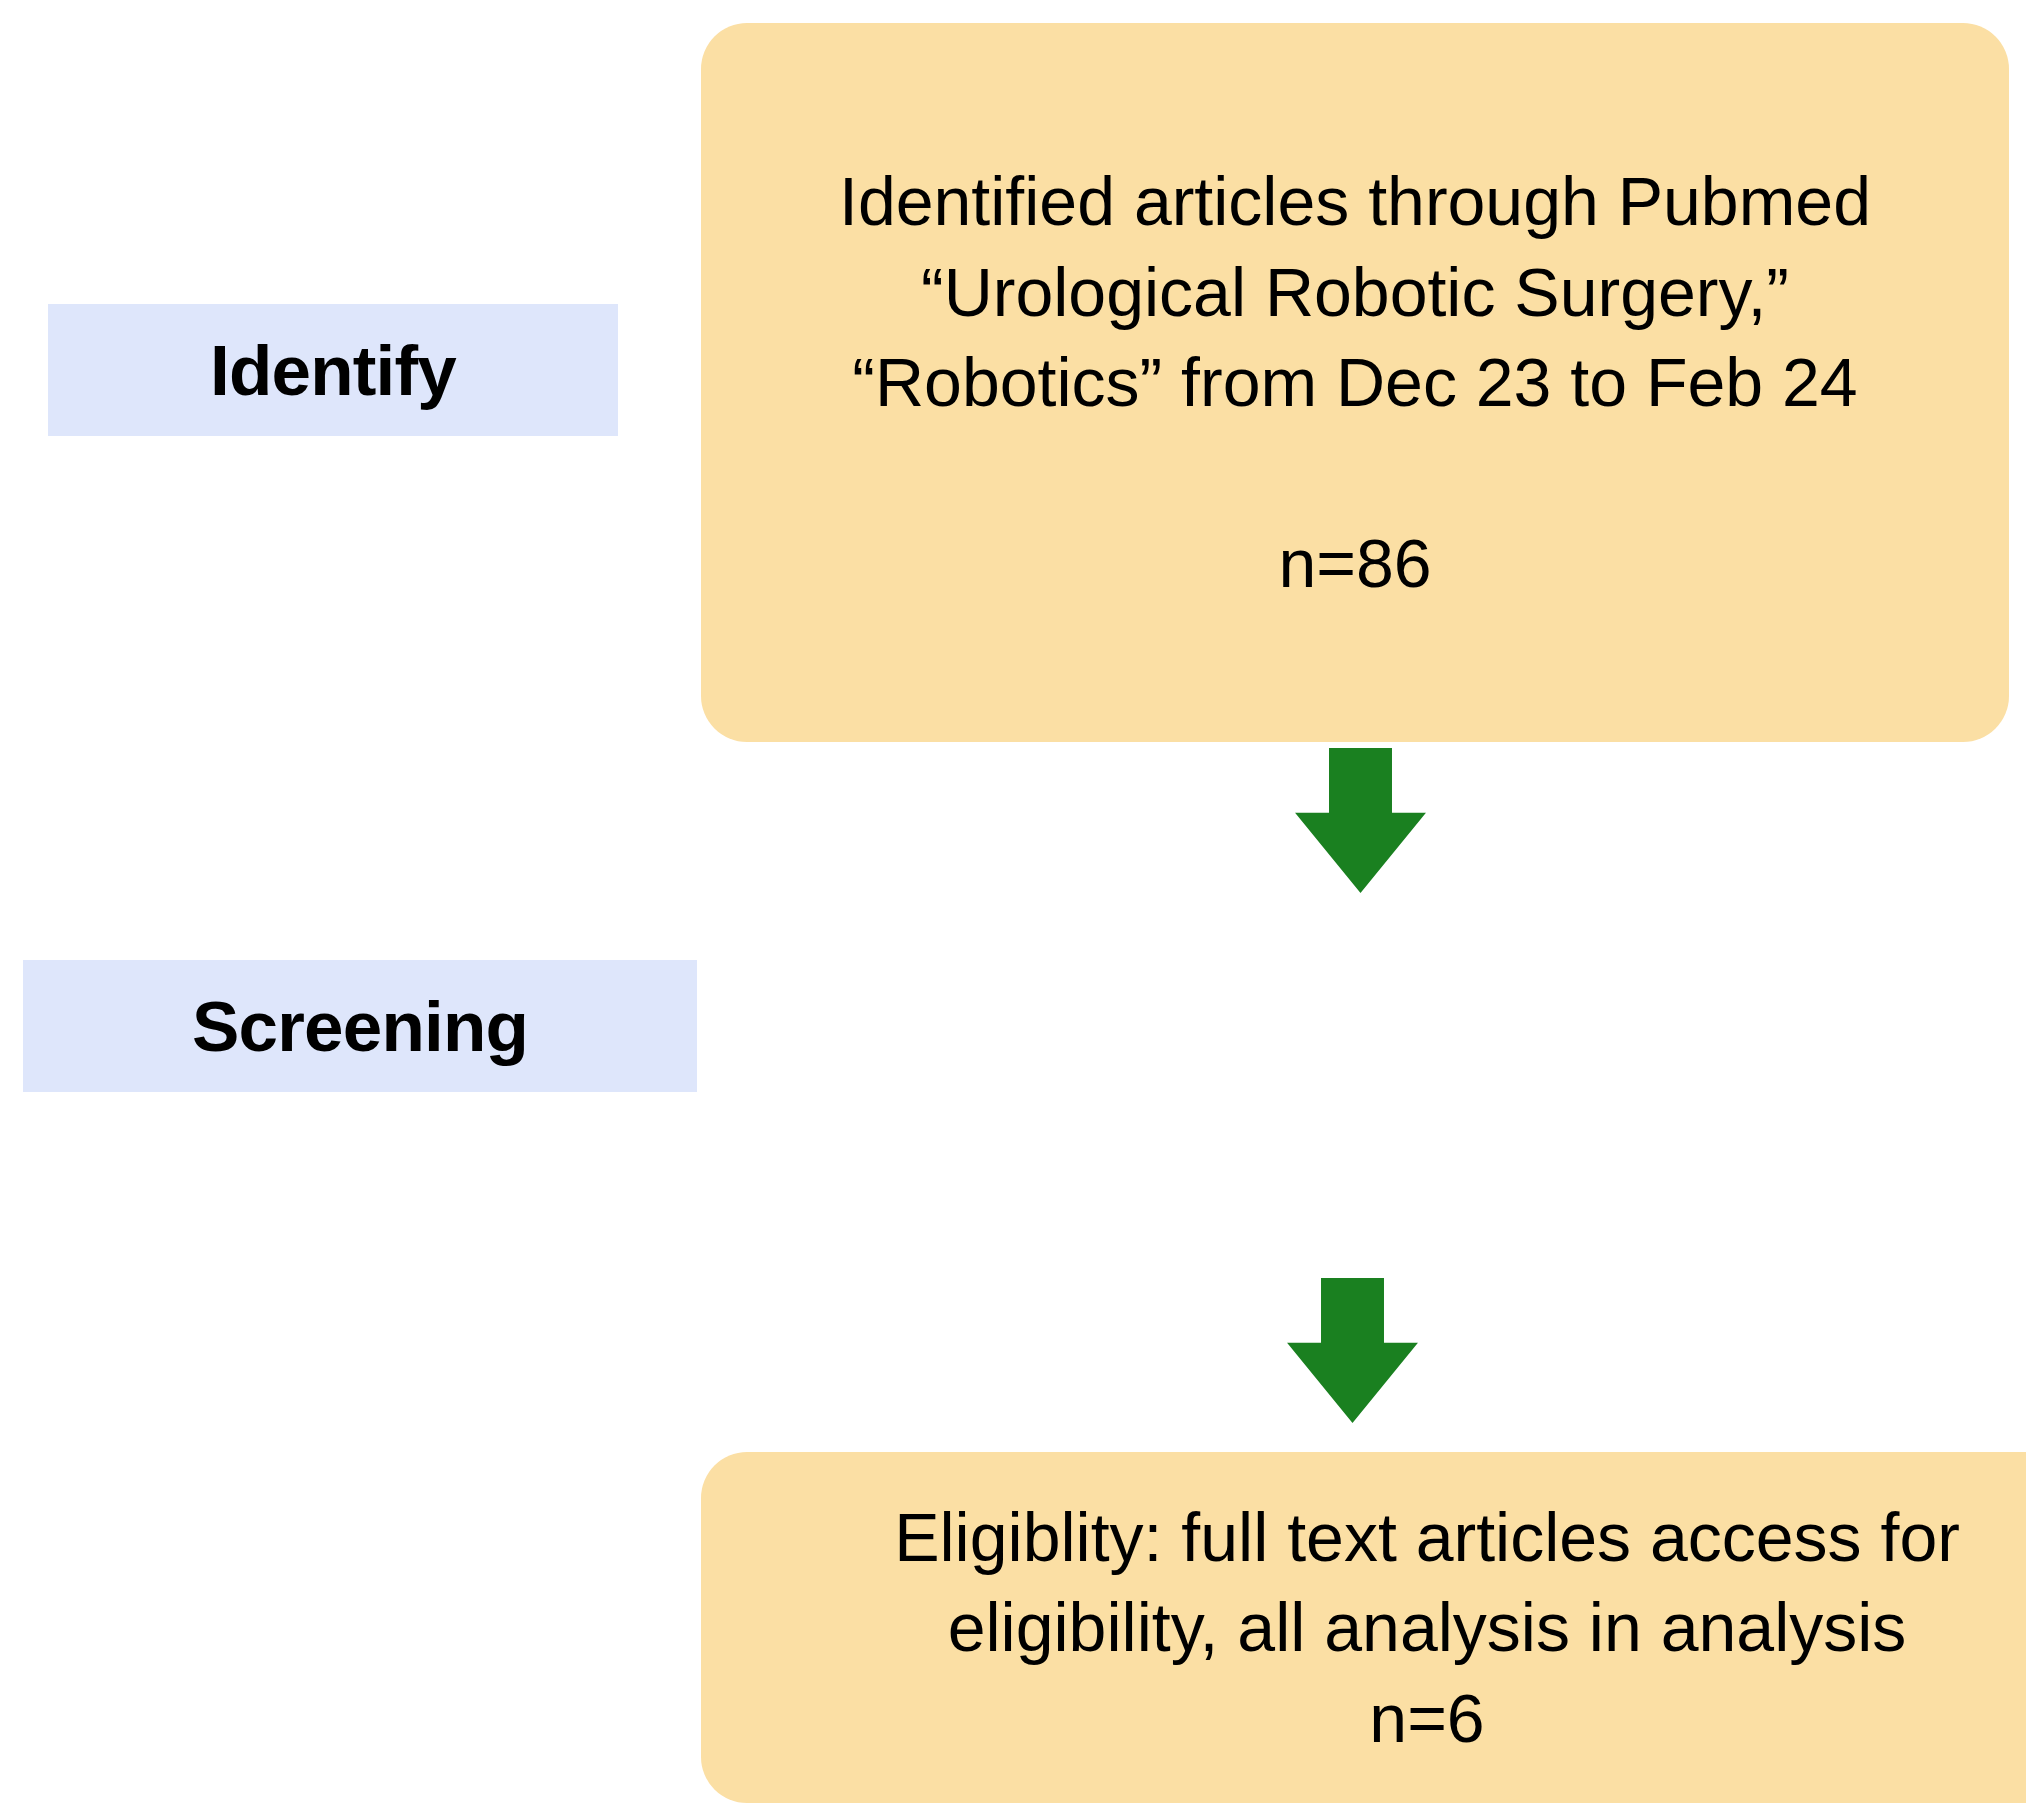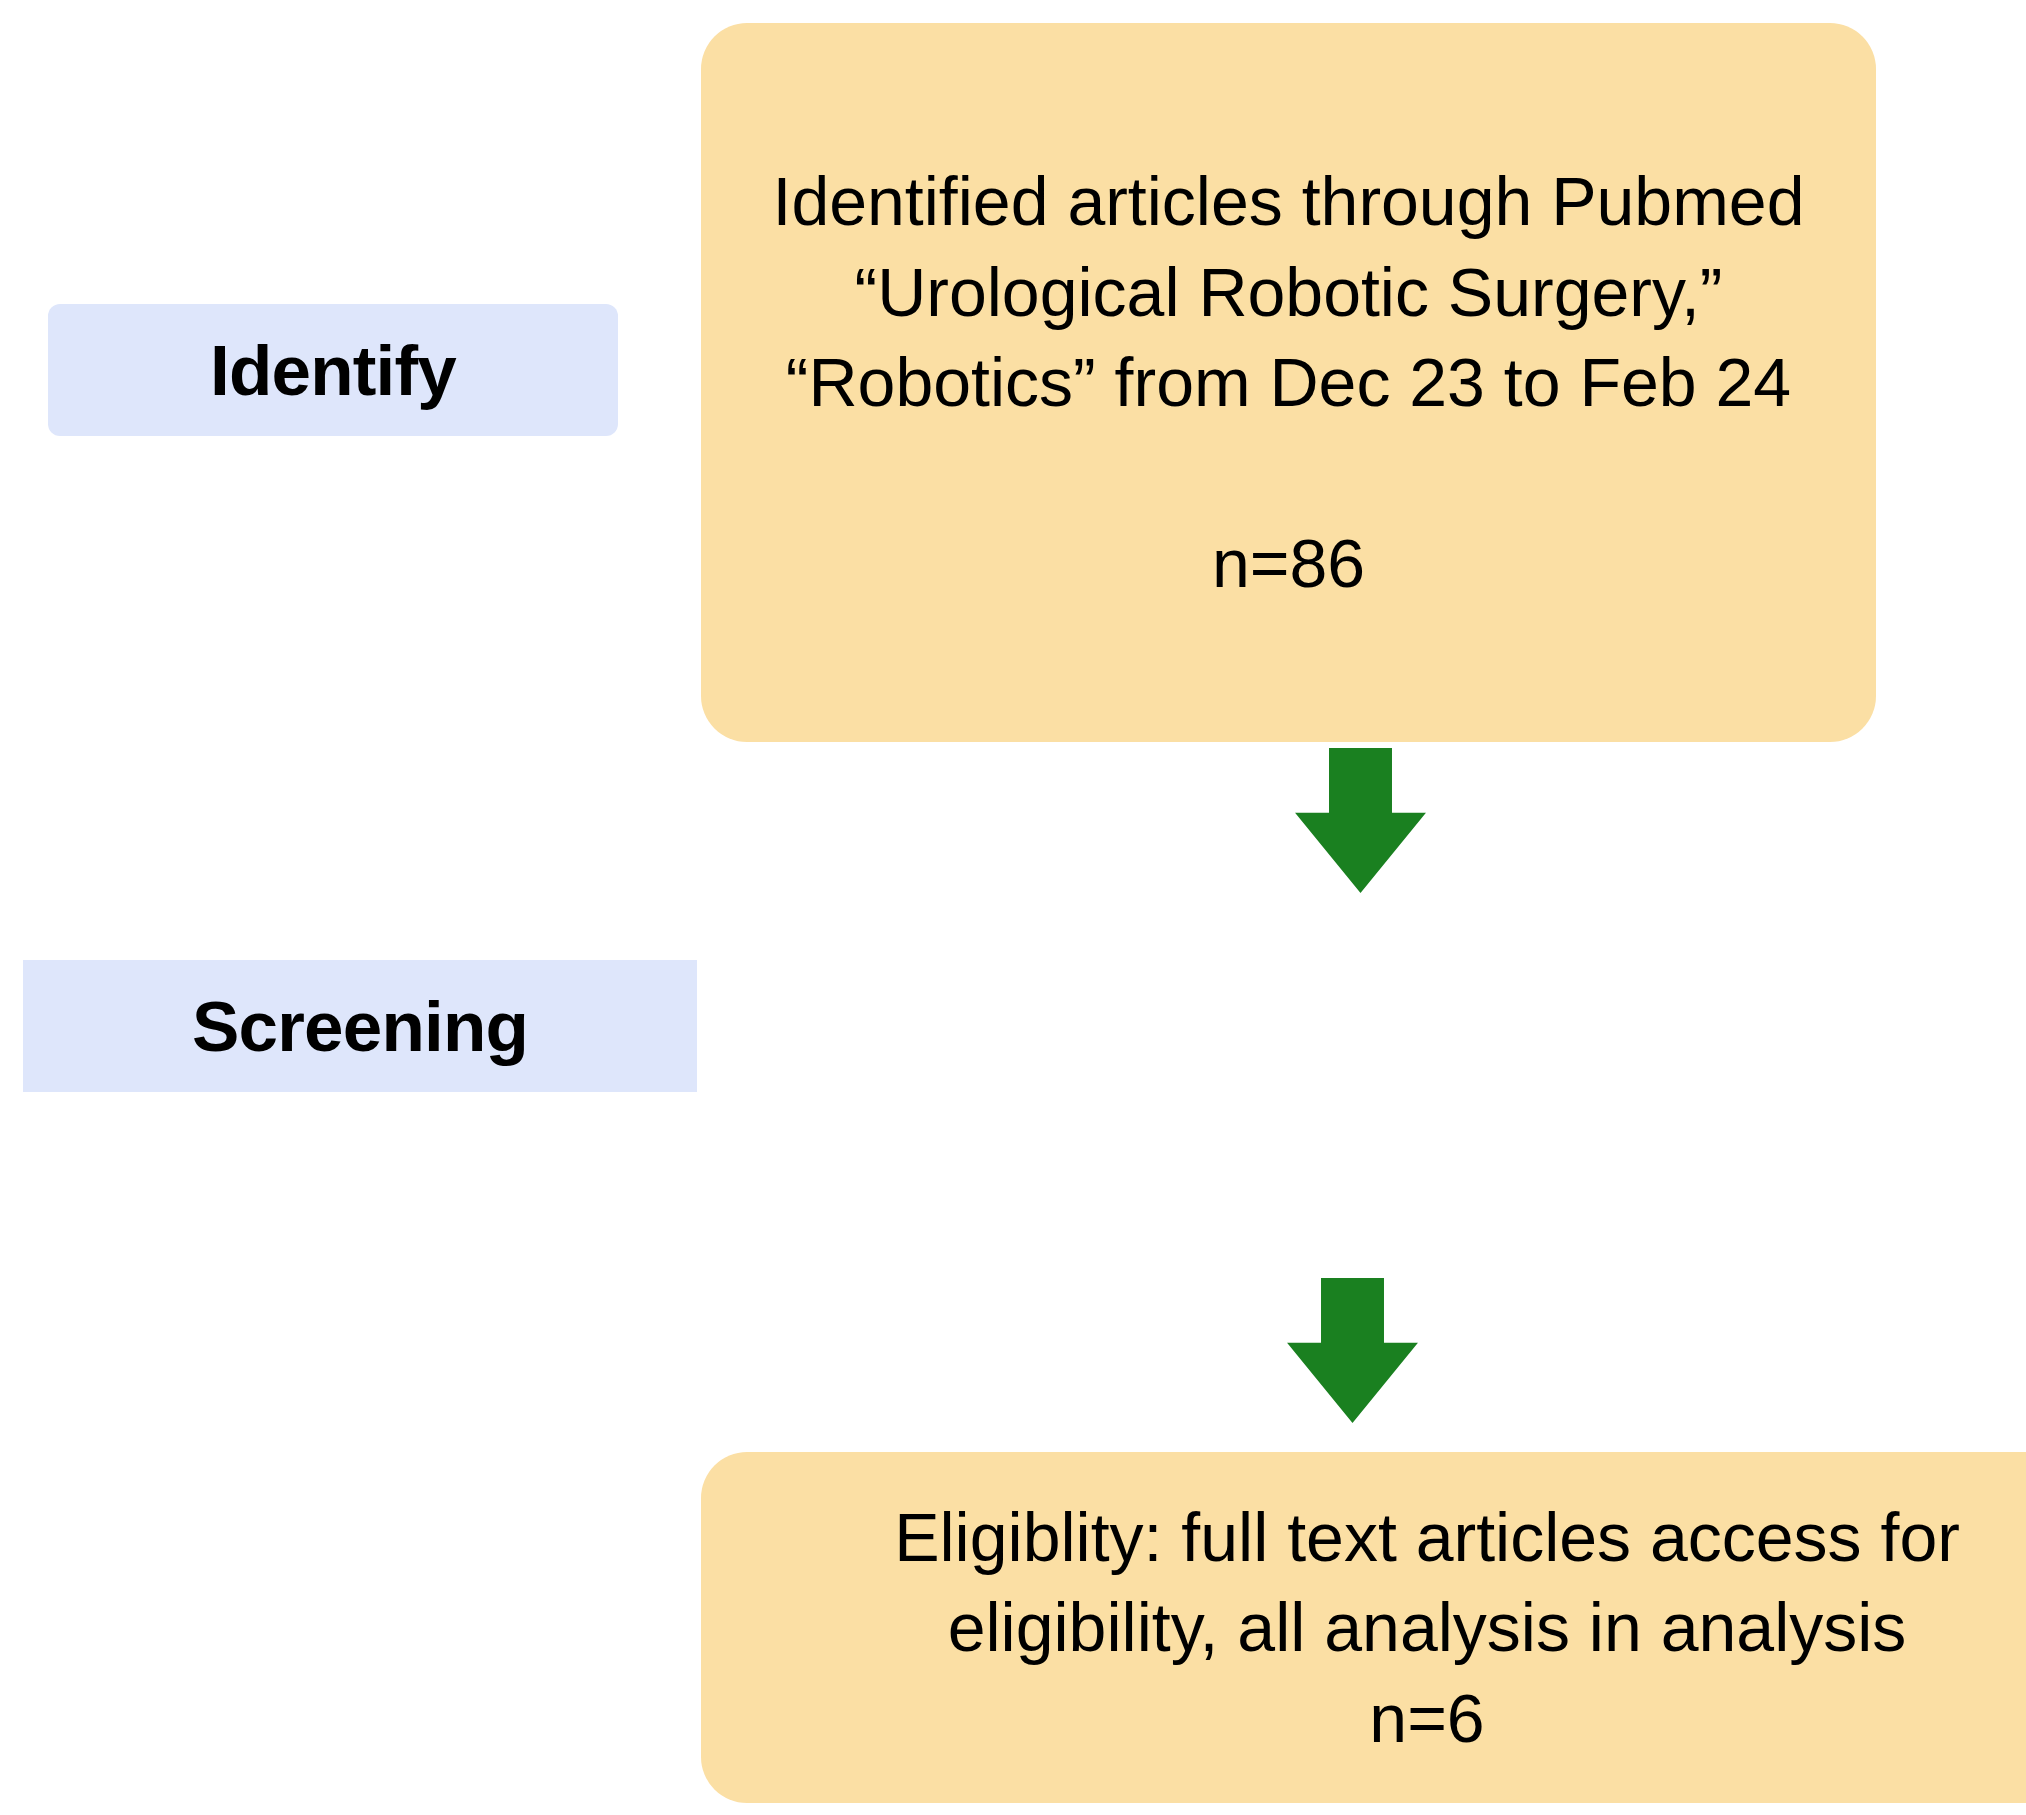--- a/index.html
+++ b/index.html
@@ -28,21 +28,21 @@
     color: #000000;
     font-weight: bold;
     font-size: 71px;
     line-height: 1.0;
     display: flex;
     align-items: center;
     justify-content: center;
     letter-spacing: -0.8px;
     white-space: nowrap;
   }
-  #stage-identify  { left: 48px;  top: 304px;  width: 570px; height: 132px; border-radius: 12px; }
+  #stage-identify  { left: 48px;  top: 304px;  width: 570px; height: 132px; }
   #stage-screening { left: 23px;  top: 960px; width: 674px; height: 132px; }
   #stage-included  { left: 48px;  top: 1525px; width: 570px; height: 132px; }
 
   
   .flow-box {
     position: absolute;
     background: #fbdfa4;
     border-radius: 46px;
     color: #000000;
     font-size: 68px;
@@ -51,21 +51,21 @@
     display: flex;
     flex-direction: column;
     align-items: center;
     justify-content: center;
     box-sizing: border-box;
     padding: 8.3px 33px;
   }
   .flow-box .line { display: block; white-space: nowrap; }
   .flow-box .spacer { display: block; height: 1.33em; }
 
-  #box-identify  { left: 701px; top: 23px;   width: 1175px; height: 719px; }
+  #box-identify  { left: 701px; top: 23px;   width: 1308px; height: 719px; }
   #box-screening { left: 701px; top: 916px; width: 1294px; height: 355px; }
   #box-included  { left: 701px; top: 1452px; width: 1452px; height: 351px; }
 
   
   .arrow-down {
     position: absolute;
     width: 131px;
     height: 145px;
   }
   #arrow-1 { left: 1295px; top: 748px; }

